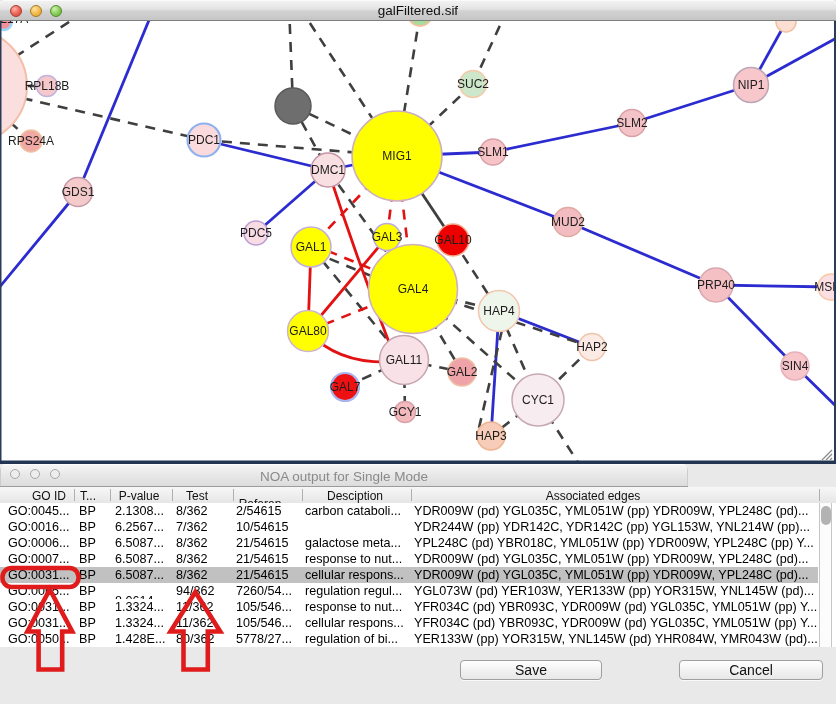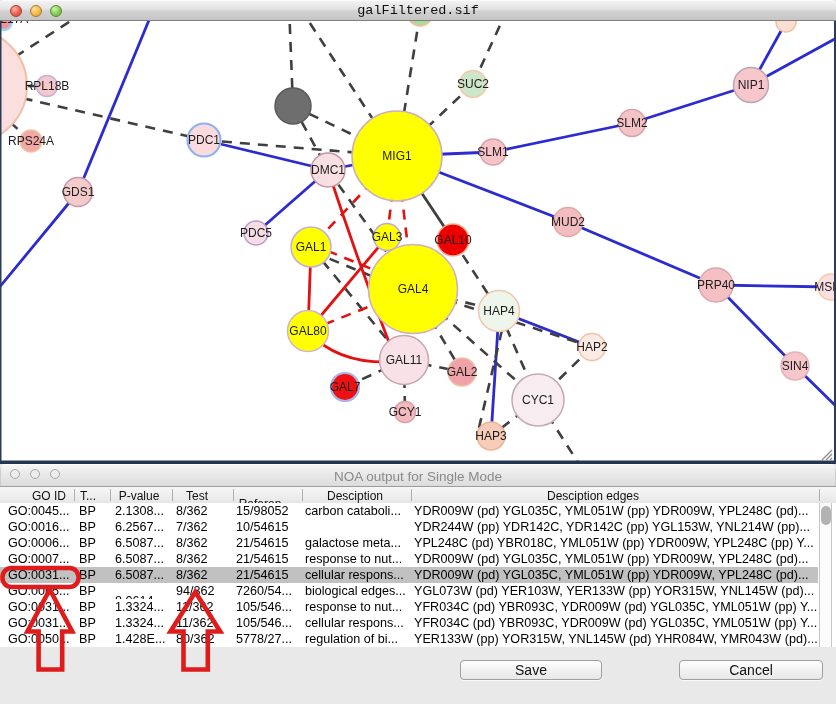--- a/index.html
+++ b/index.html
@@ -2,25 +2,25 @@
 <html><head>
 <meta charset="utf-8">
 <style>
 html,body{margin:0;padding:0;}
 body{width:836px;height:704px;font-family:"Liberation Sans",sans-serif;background:#e9e9e9;}
 #screen{position:relative;width:836px;height:704px;overflow:hidden;}
 #topwin{position:absolute;left:0;top:0;width:836px;height:464px;}
 #ttlbar{position:absolute;left:0;top:0;width:836px;height:20px;z-index:10;
  background:linear-gradient(#f4f4f4,#e3e3e3 45%,#d2d2d2 55%,#c5c5c5);
  border-bottom:1px solid #7f7f7f;border-radius:5px 5px 0 0;
- box-shadow:inset 0 1px 0 #fbfbfb;font-family:Liberation Mono, monospace;}
+ box-shadow:inset 0 1px 0 #fbfbfb;}
 #ttlbar .t{position:absolute;left:0;right:0;top:2.5px;text-align:center;font-size:13.5px;color:#111;}
 .tl{position:absolute;top:5px;width:12px;height:12px;border-radius:50%;box-sizing:border-box;}
 #botwin{position:absolute;left:0;top:464px;width:836px;height:240px;background:#e9e9e9;}
-#bttl{position:absolute;left:0;top:0;width:836px;height:22px;
+#bttl{position:absolute;left:0;top:0;width:688px;height:22px;
  background:linear-gradient(#f6f6f6,#e8e8e8 50%,#dcdcdc);
  border-bottom:1px solid #9c9c9c;border-radius:5px 5px 0 0;box-shadow:inset 0 1px 0 #fdfdfd, inset 1px 0 0 #cccccc, inset -1px 0 0 #cccccc;}
 #bttl .t{position:absolute;left:0;right:0;top:4.5px;text-align:center;font-size:13.5px;color:#8a8a8a;}
 .ring{position:absolute;top:5px;width:10px;height:10px;border-radius:50%;
  background:#ededed;border:1.4px solid #a6a6a6;box-sizing:border-box;}
 #thdr{position:absolute;left:0;top:23px;width:836px;height:16px;
  background:linear-gradient(#f7f7f7,#e6e6e6);border-bottom:1px solid #9f9f9f;
  font-size:12px;color:#111;}
 #tbody{position:absolute;left:0;top:39px;width:836px;height:144px;background:#ffffff;
  font-size:12.6px;color:#000;}
@@ -185,36 +185,36 @@
       <div class="ring" style="left:50px;"></div>
       <div class="t">NOA output for Single Mode</div>
     </div>
     <div id="thdr">
         <span style="position:absolute;left:49px;top:1.5px;transform:translateX(-50%);white-space:pre;">GO ID</span>
         <span style="position:absolute;left:88px;top:1.5px;transform:translateX(-50%);white-space:pre;">T...</span>
         <span style="position:absolute;left:139px;top:1.5px;transform:translateX(-50%);white-space:pre;">P-value</span>
         <span style="position:absolute;left:197px;top:1.5px;transform:translateX(-50%);white-space:pre;">Test</span>
         <span style="position:absolute;left:265px;top:1.5px;transform:translateX(-50%);white-space:pre;margin-top:8px;">Referen...</span>
         <span style="position:absolute;left:355px;top:1.5px;transform:translateX(-50%);white-space:pre;">Desciption</span>
-        <span style="position:absolute;left:593px;top:1.5px;transform:translateX(-50%);white-space:pre;">Desciption edges</span>
+        <span style="position:absolute;left:593px;top:1.5px;transform:translateX(-50%);white-space:pre;">Associated edges</span>
         <div style="position:absolute;left:74px;top:2px;width:1px;height:12px;background:#b0b0b0;"></div>
         <div style="position:absolute;left:109.5px;top:2px;width:1px;height:12px;background:#b0b0b0;"></div>
         <div style="position:absolute;left:172px;top:2px;width:1px;height:12px;background:#b0b0b0;"></div>
         <div style="position:absolute;left:232.5px;top:2px;width:1px;height:12px;background:#b0b0b0;"></div>
         <div style="position:absolute;left:301.5px;top:2px;width:1px;height:12px;background:#b0b0b0;"></div>
         <div style="position:absolute;left:410.5px;top:2px;width:1px;height:12px;background:#b0b0b0;"></div>
         <div style="position:absolute;left:818.5px;top:2px;width:1px;height:12px;background:#b0b0b0;"></div>
       </div>
     <div id="tbody">
 <div style="position:absolute;left:0;top:0px;width:818px;height:16px;overflow:hidden;padding-left:16px;">
           <span style="position:absolute;left:8px;top:1px;white-space:pre;">GO:0045...</span>
           <span style="position:absolute;left:79px;top:1px;white-space:pre;">BP</span>
           <span style="position:absolute;left:115px;top:1px;white-space:pre;text-align:center;">2.1308...</span>
           <span style="position:absolute;left:176px;top:1px;white-space:pre;">8/362</span>
-          <span style="position:absolute;left:236px;top:1px;white-space:pre;">15/98052</span>
+          <span style="position:absolute;left:236px;top:1px;white-space:pre;">2/54615</span>
           <span style="position:absolute;left:305px;top:1px;white-space:pre;">carbon cataboli...</span>
           <span style="position:absolute;left:414px;top:1px;white-space:pre;">YDR009W (pd) YGL035C, YML051W (pp) YDR009W, YPL248C (pd)...</span>
         </div>
 <div style="position:absolute;left:0;top:16px;width:818px;height:16px;overflow:hidden;">
           <span style="position:absolute;left:8px;top:1px;white-space:pre;">GO:0016...</span>
           <span style="position:absolute;left:79px;top:1px;white-space:pre;">BP</span>
           <span style="position:absolute;left:115px;top:1px;white-space:pre;">6.2567...</span>
           <span style="position:absolute;left:176px;top:1px;white-space:pre;">7/362</span>
           <span style="position:absolute;left:236px;top:1px;white-space:pre;">10/54615</span>
           <span style="position:absolute;left:305px;top:18px;white-space:pre;">protein import i...</span>
@@ -246,21 +246,21 @@
           <span style="position:absolute;left:236px;top:1px;white-space:pre;">21/54615</span>
           <span style="position:absolute;left:305px;top:1px;white-space:pre;">cellular respons...</span>
           <span style="position:absolute;left:414px;top:1px;white-space:pre;">YDR009W (pd) YGL035C, YML051W (pp) YDR009W, YPL248C (pd)...</span>
         </div>
 <div style="position:absolute;left:0;top:80px;width:818px;height:16px;overflow:hidden;">
           <span style="position:absolute;left:8px;top:1px;white-space:pre;">GO:0065...</span>
           <span style="position:absolute;left:79px;top:1px;white-space:pre;">BP</span>
           <span style="position:absolute;left:115px;top:1px;white-space:pre;margin-top:10px;">8.0614...</span>
           <span style="position:absolute;left:176px;top:1px;white-space:pre;">94/362</span>
           <span style="position:absolute;left:236px;top:1px;white-space:pre;">7260/54...</span>
-          <span style="position:absolute;left:305px;top:1px;white-space:pre;">biological edges...</span>
+          <span style="position:absolute;left:305px;top:1px;white-space:pre;">regulation regul...</span>
           <span style="position:absolute;left:414px;top:1px;white-space:pre;">YGL073W (pd) YER103W, YER133W (pp) YOR315W, YNL145W (pd)...</span>
         </div>
 <div style="position:absolute;left:0;top:96px;width:818px;height:16px;overflow:hidden;">
           <span style="position:absolute;left:8px;top:1px;white-space:pre;">GO:0031...</span>
           <span style="position:absolute;left:79px;top:1px;white-space:pre;">BP</span>
           <span style="position:absolute;left:115px;top:1px;white-space:pre;">1.3324...</span>
           <span style="position:absolute;left:176px;top:1px;white-space:pre;">11/362</span>
           <span style="position:absolute;left:236px;top:1px;white-space:pre;">105/546...</span>
           <span style="position:absolute;left:305px;top:1px;white-space:pre;">response to nut...</span>
           <span style="position:absolute;left:414px;top:1px;white-space:pre;">YFR034C (pd) YBR093C, YDR009W (pd) YGL035C, YML051W (pp) Y...</span>

